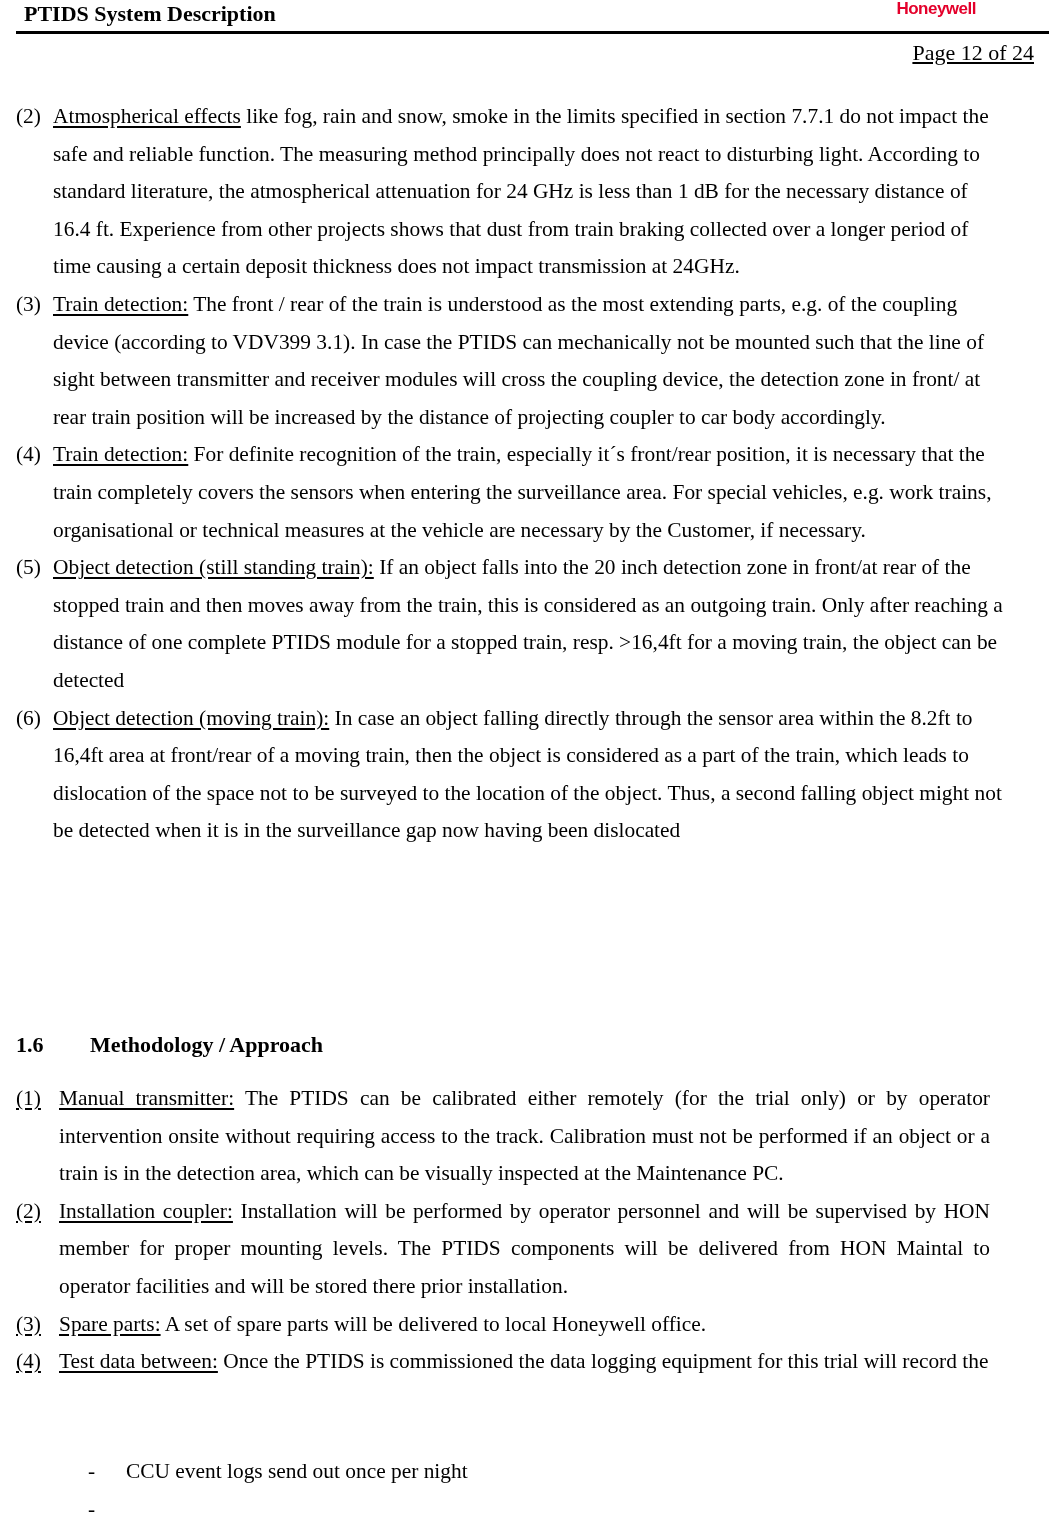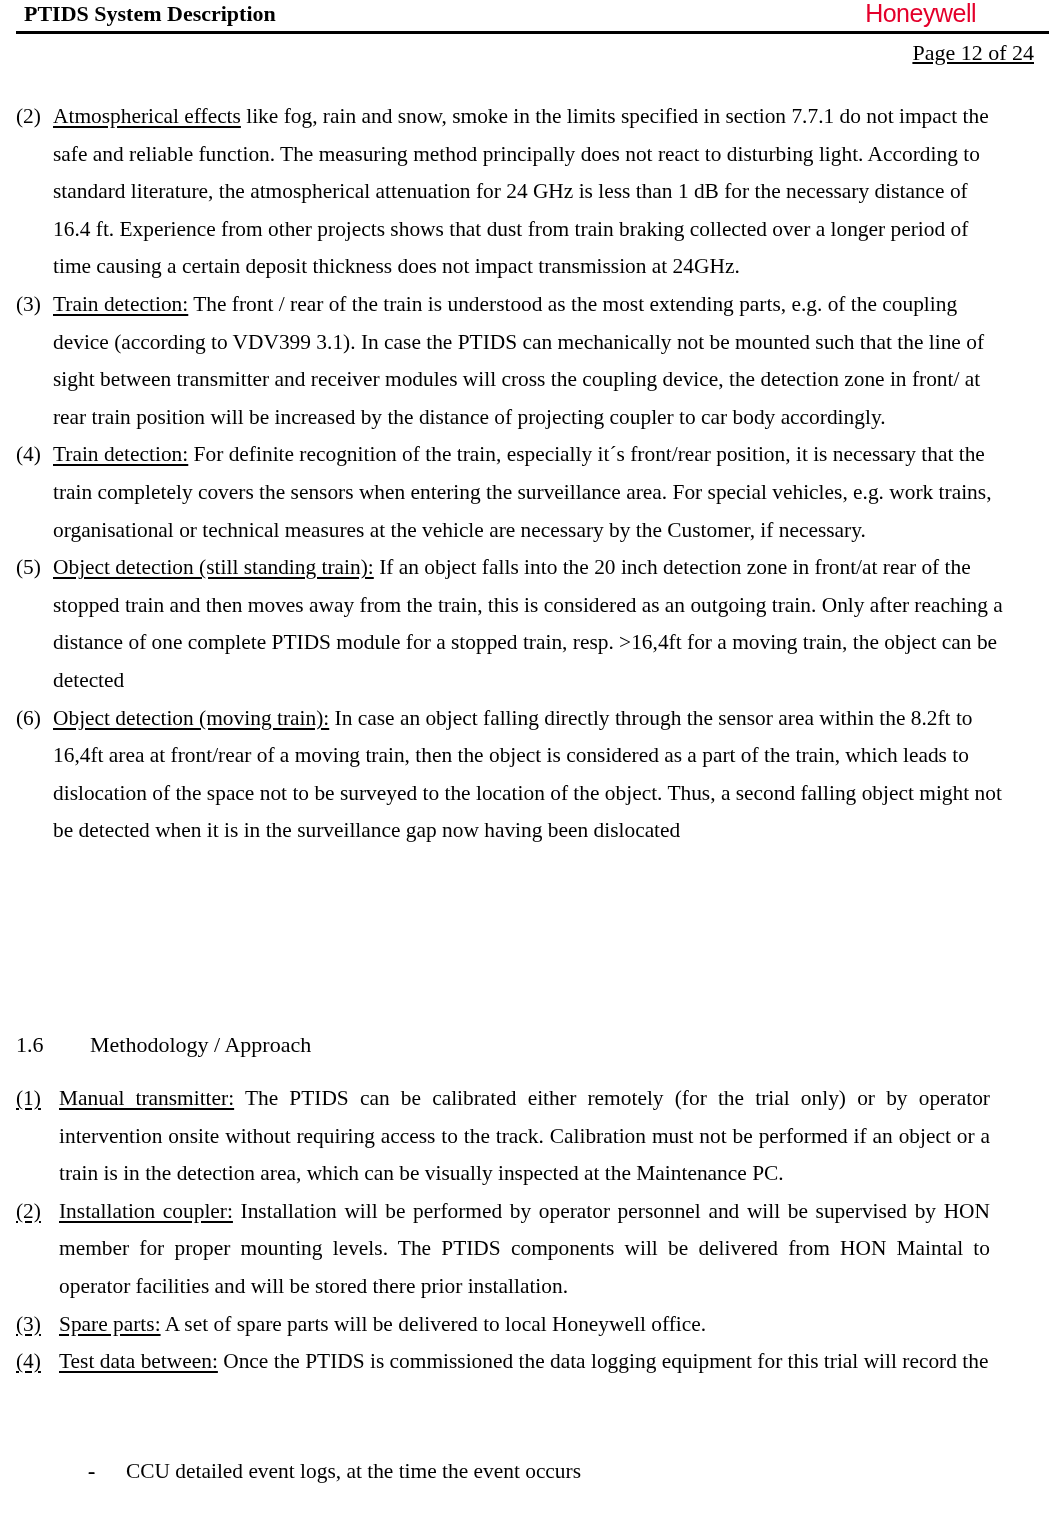--- a/index.html
+++ b/index.html
@@ -1,28 +1,28 @@
 <!DOCTYPE html>
 <html><head>
   <meta charset="utf-8">
   <style>
     html, body { margin: 0; padding: 0; background: #ffffff; }
     body { width: 1049px; height: 1523px; position: relative; overflow: hidden;
       font-family: "Liberation Serif", "DejaVu Serif", serif; color: #000; }
     .header { position: absolute; left: 16px; top: 0; width: 974px; height: 34px; }
     .doc-title { position: absolute; left: 8px; top: 1px; font-size: 22px; font-weight: bold; }
     .brand { position: absolute; right: 14px; top: -1px; font-family: "Liberation Sans", "DejaVu Sans", sans-serif;
-      font-size: 25px; font-weight: normal; color: #e4002b; letter-spacing: -0.5px; }
+      font-size: 17px; font-weight: bold; color: #e4002b; letter-spacing: -0.5px; }
     .rule { position: absolute; left: 0; top: 31px; width: 1049px; height: 3px; background: #000; }
     .page-no { position: absolute; right: 15px; top: 40px; font-size: 22px; text-decoration: underline; }
     .list1 { position: absolute; left: 16px; top: 98px; width: 990px; font-size: 21.4px; line-height: 37.6px; }
     .item { position: relative; padding-left: 37px; }
     .item .num { position: absolute; left: 0; top: 0; }
     .u { text-decoration: underline; text-underline-offset: 3px; text-align: right; }
-    .section { position: absolute; left: 16px; top: 1032px; font-size: 22px; font-weight: normal; }
+    .section { position: absolute; left: 16px; top: 1032px; font-size: 22px; font-weight: bold; }
     .section .secnum { display: inline-block; width: 74px; }
     .list2 { position: absolute; left: 16px; top: 1080px; width: 974px; font-size: 21.4px; line-height: 37.6px; }
     .list2 .item { padding-left: 43px; text-align: justify; }
     .list2 .item.last-left { text-align: left; }
     .bullets { position: absolute; left: 86px; top: 1453px; font-size: 21.4px; line-height: 37.6px; }
     .bullet { position: relative; padding-left: 40px; }
     .bullet .dash { position: absolute; left: 2px; }
   </style>
 </head>
 <body>
@@ -66,18 +66,18 @@
   <div class="item last-left">
     <span class="num u">(3)</span><span class="u">Spare parts:</span><span> A set of spare parts will be delivered to local Honeywell office.</span>
   </div>
   <div class="item">
     <span class="num u">(4)</span><span class="u">Test data between:</span><span> Once the PTIDS is commissioned the data logging equipment for this trial will record the</span>
   </div>
 </div>
 
 <div class="bullets">
   <div class="bullet">
-    <span class="dash">-</span>
+    <span class="dash">-</span><span>CCU event logs send out once per night</span>
   </div>
   <div class="bullet">
-    <span class="dash">-</span><span>CCU detailed event logs, at the time the event occurs</span>
+    <span class="dash">-</span>
   </div>
 </div>
 
 </body></html>

